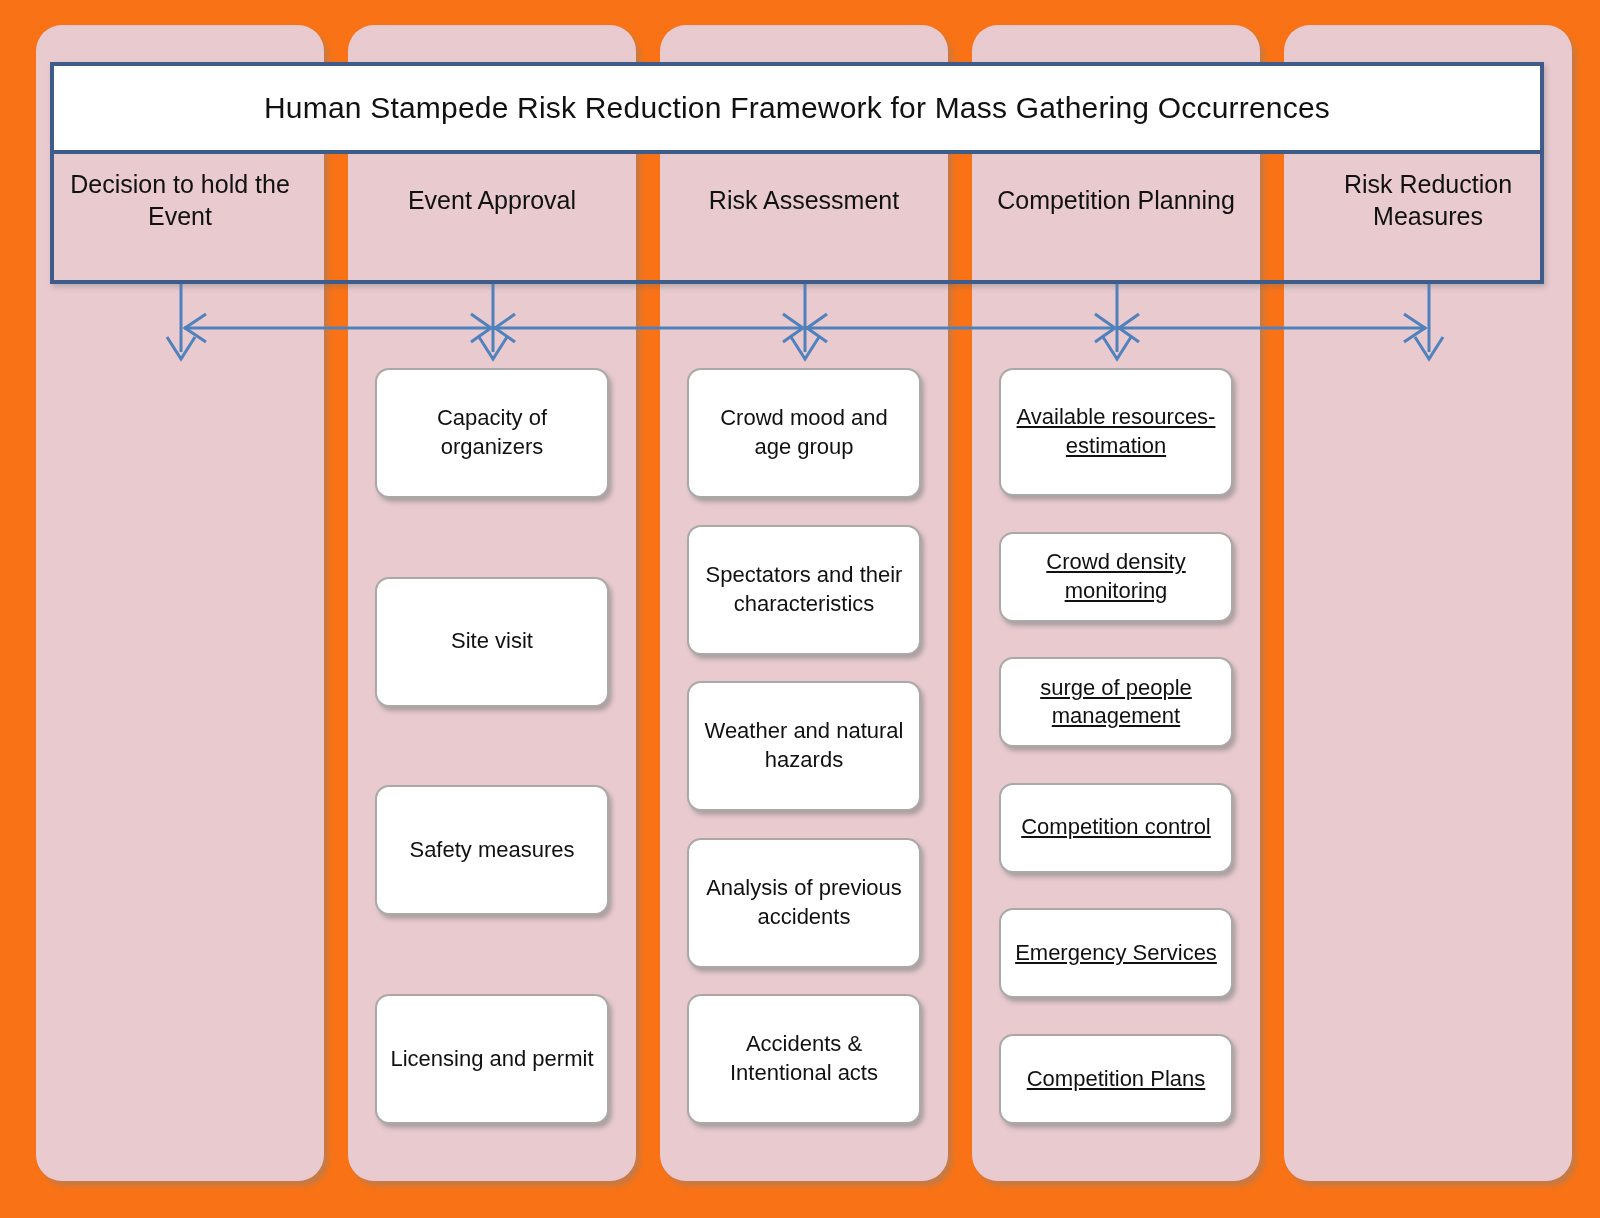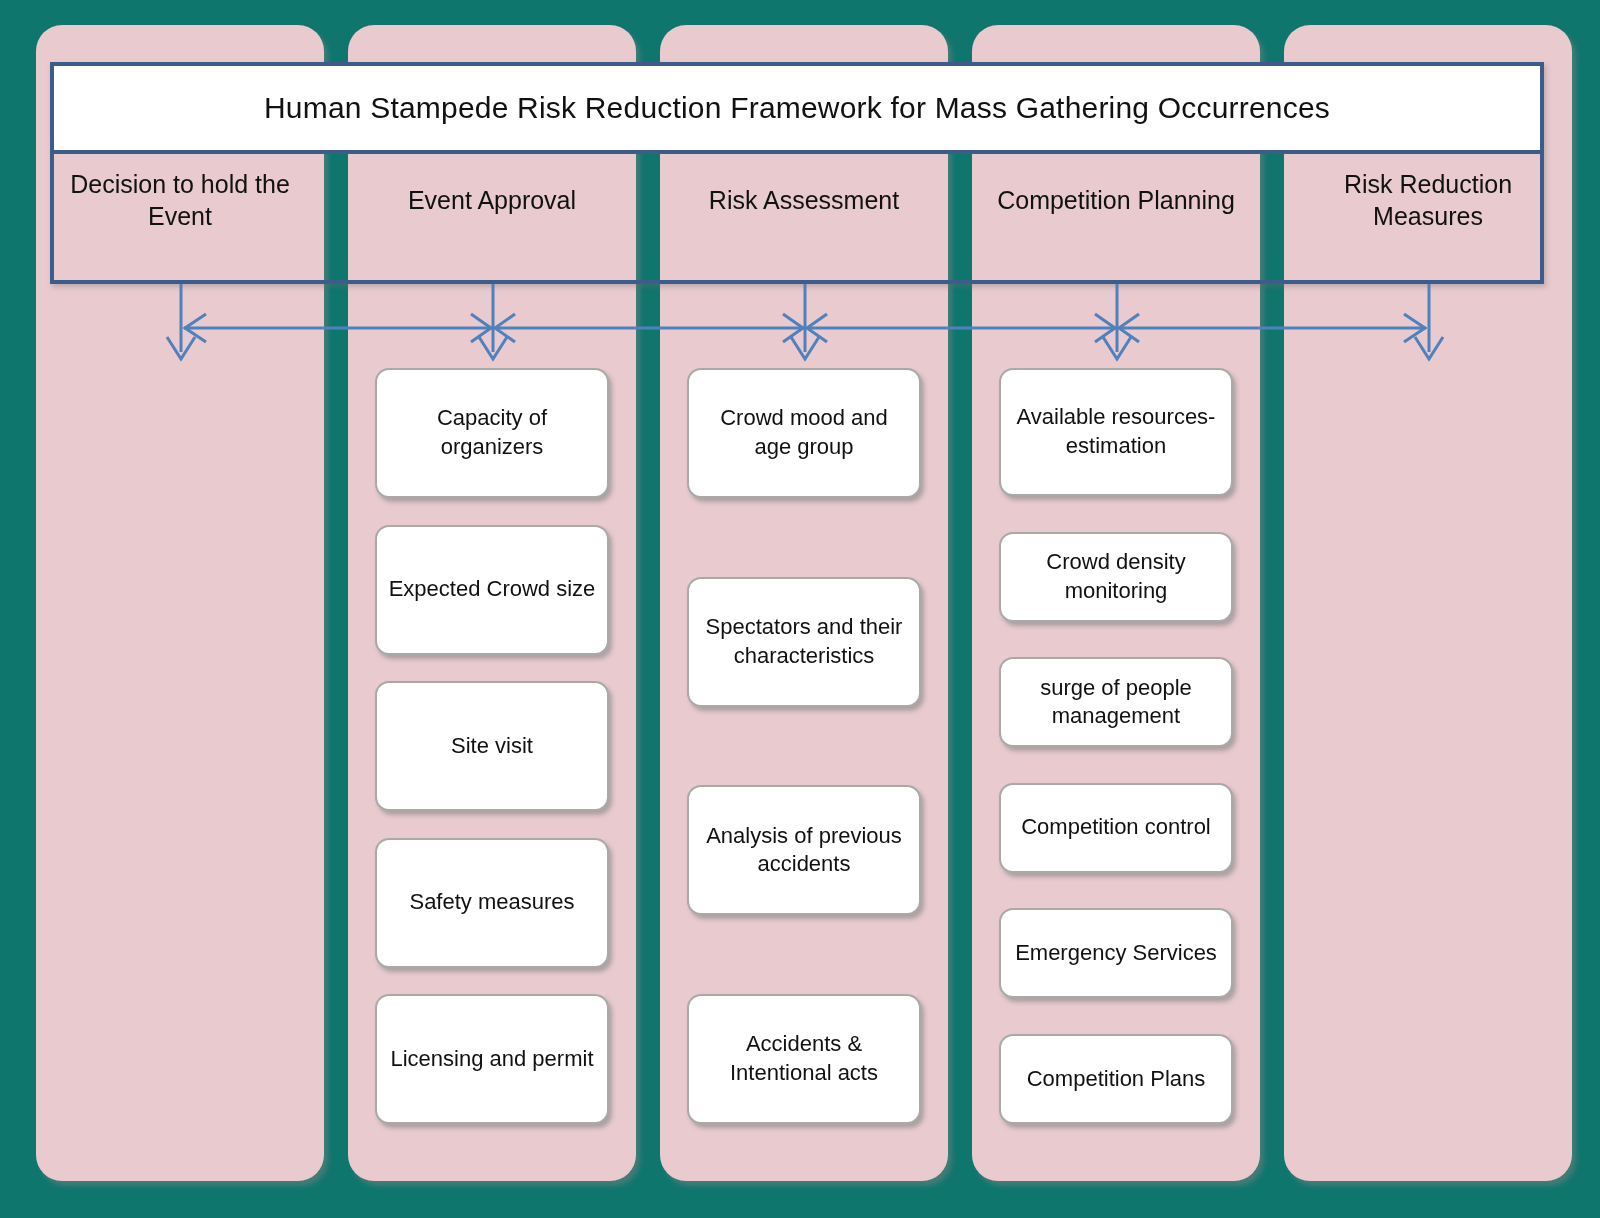--- a/index.html
+++ b/index.html
@@ -1,17 +1,17 @@
 <!DOCTYPE html>
 <html><head>
 <meta charset="utf-8">
 <style>
   html,body{margin:0;padding:0;background:#ffffff;}
   .canvas{
-    position:relative;width:1600px;height:1218px;background:#0f766e;overflow:hidden;
+    position:relative;width:1600px;height:1218px;background:#f97316;overflow:hidden;
     font-family:"Liberation Sans","DejaVu Sans",sans-serif;color:#111111;
   }
   
   .pcol{
     position:absolute;top:25px;height:1156px;width:288px;
     background:#e8cacf;border-radius:26px;
     box-shadow:4px 5px 5px rgba(130,130,130,.45);
   }
   .x1{left:36px}.x2{left:348px}.x3{left:660px}.x4{left:972px}.x5{left:1284px}
 
@@ -43,21 +43,21 @@
     display:flex;flex-direction:column;justify-content:space-between;align-items:center;
   }
   .item{
     width:234px;box-sizing:border-box;background:#ffffff;
     border:2px solid #aba8a8;border-radius:14px;
     box-shadow:3px 4px 4px rgba(125,125,125,.55);
     display:flex;align-items:center;justify-content:center;text-align:center;
     font-size:22px;line-height:1.3;padding:6px 10px;
   }
   .five .item{height:130px;}
-  .seven .item{height:90px;}
+  .seven .item{height:90px;text-decoration:underline;}
   .seven.lead-tall .item:first-child{height:128px;}
 </style>
 </head>
 <body>
 
 <div class="canvas">
 
   <div class="pcol x1"></div>
   <div class="pcol x2"></div>
   <div class="pcol x3"></div>
@@ -108,29 +108,29 @@
 
   <div class="hdr x1">Decision to hold the Event</div>
   <div class="hdr x2">Event Approval</div>
   <div class="hdr x3">Risk Assessment</div>
   <div class="hdr x4">Competition Planning</div>
   <div class="hdr x5">Risk Reduction Measures</div>
 
 
   <div class="items five x2">
     <div class="item">Capacity of organizers</div>
-    <div class="item">Expected Crowd size</div>
     <div class="item">Site visit</div>
     <div class="item">Safety measures</div>
     <div class="item">Licensing and permit</div>
   </div>
 
   <div class="items five x3">
     <div class="item">Crowd mood and age group</div>
     <div class="item">Spectators and their characteristics</div>
+    <div class="item">Weather and natural hazards</div>
     <div class="item">Analysis of previous accidents</div>
     <div class="item">Accidents &amp; Intentional acts</div>
   </div>
 
   <div class="items seven lead-tall x4">
     <div class="item">Available resources- estimation</div>
     <div class="item">Crowd density monitoring</div>
     <div class="item">surge of people management</div>
     <div class="item">Competition control</div>
     <div class="item">Emergency Services</div>

